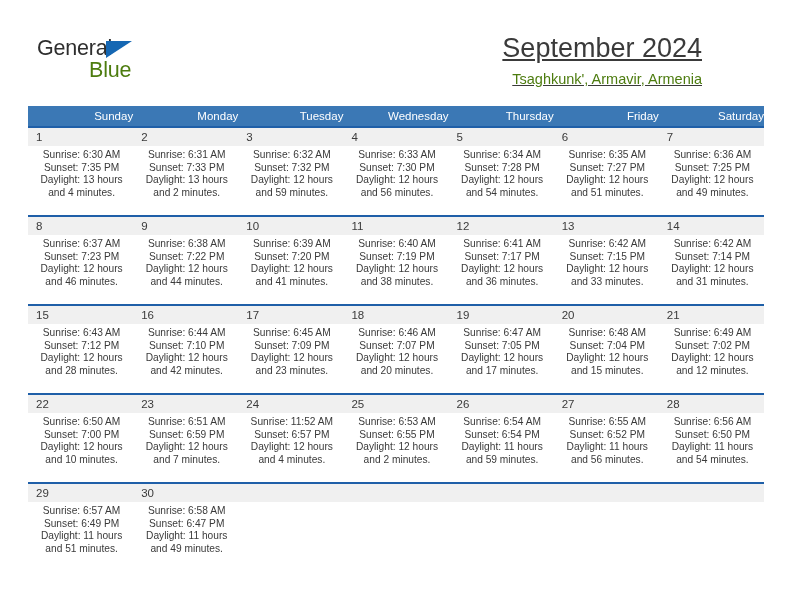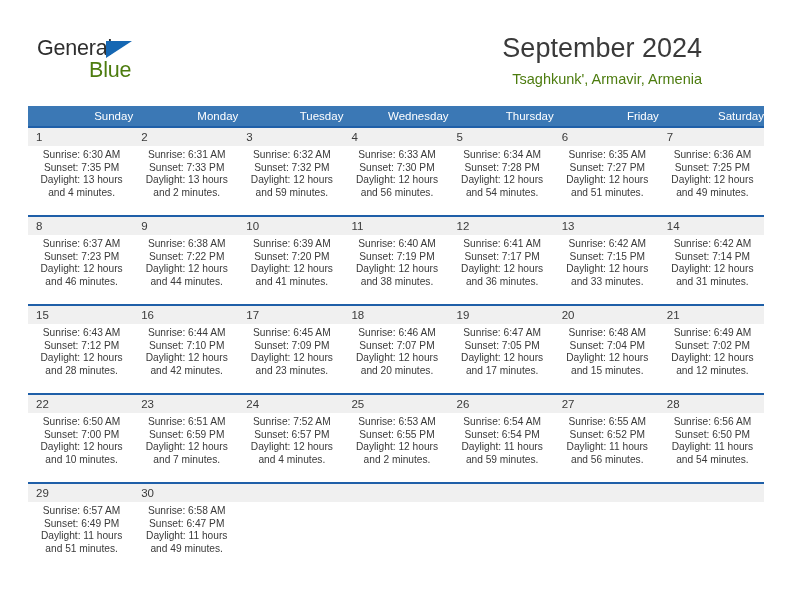--- a/index.html
+++ b/index.html
@@ -64,20 +64,21 @@
     font-size: 21.5px;
     letter-spacing: -0.2px;
     color: #4d7c0f;
     line-height: 24px;
   }
   .title-block {
     position: absolute;
     right: 30px;
     top: 32px;
     text-align: right;
+    text-decoration: underline;
   }
   .cal-title {
     font-size: 27px;
     color: #3a3a3a;
     line-height: 32px;
     white-space: nowrap;
   }
   .cal-subtitle {
     font-size: 14.5px;
     color: #4d7c0f;
@@ -431,21 +432,21 @@
                 <div>Sunset: 6:59 PM</div>
                 <div>Daylight: 12 hours</div>
                 <div>and 7 minutes.</div>
               </div>
             </div>
           </td>
           <td>
             <div class="daycell">
               <div class="datenum-band">24</div>
               <div class="daylines">
-                <div>Sunrise: 7:52 AM</div>
+                <div>Sunrise: 11:52 AM</div>
                 <div>Sunset: 6:57 PM</div>
                 <div>Daylight: 12 hours</div>
                 <div>and 4 minutes.</div>
               </div>
             </div>
           </td>
           <td>
             <div class="daycell">
               <div class="datenum-band">25</div>
               <div class="daylines">

